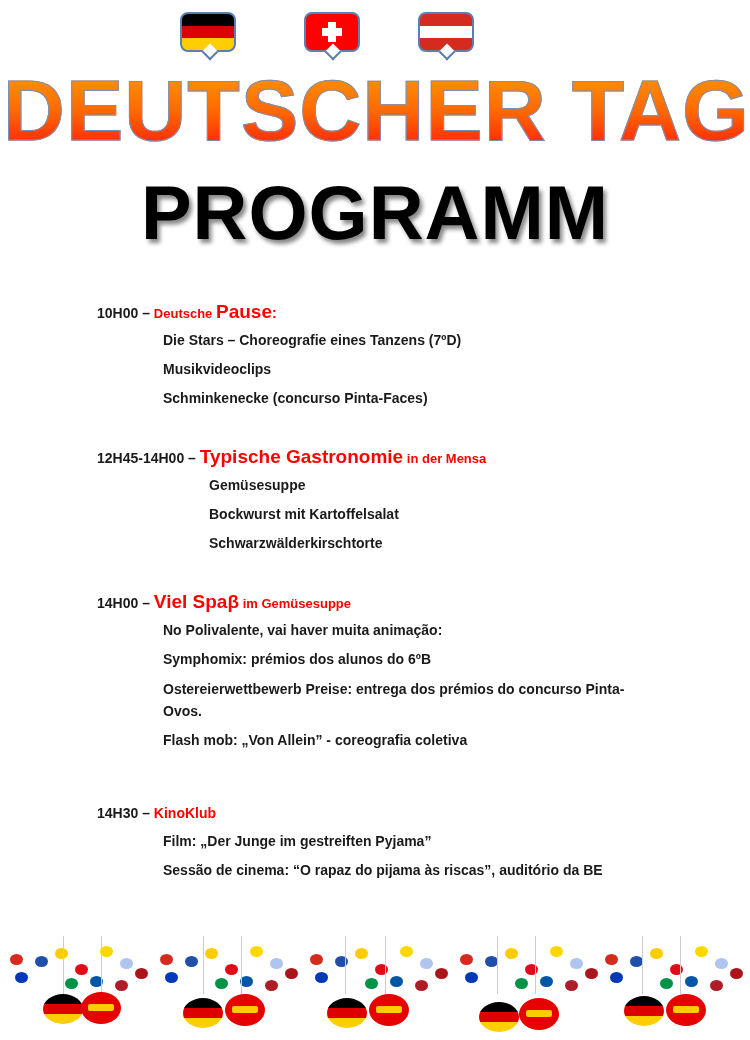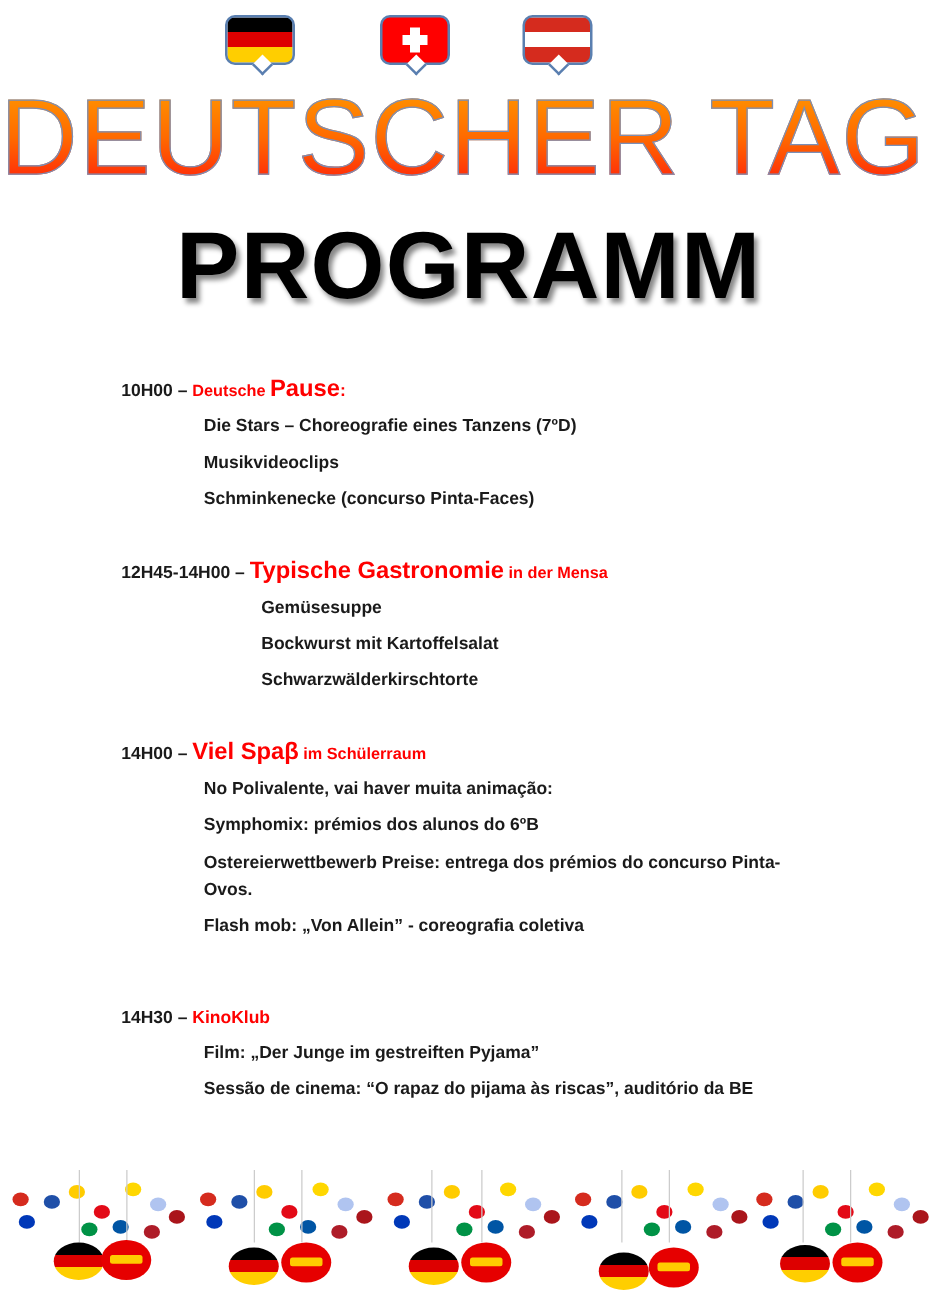--- a/index.html
+++ b/index.html
@@ -5,21 +5,21 @@
   html, body { margin:0; padding:0; background:#ffffff; }
   body { width:750px; height:1040px; position:relative; overflow:hidden; font-family:"Liberation Sans", sans-serif; color:#1a1a1a; }
   .flags { position:absolute; top:12px; left:0; width:750px; height:52px; }
   .flag { position:absolute; top:0; width:56px; height:40px; border:2px solid #5a7fb0; border-radius:8px; overflow:hidden; box-sizing:border-box; }
   .flag-tail { position:absolute; width:10px; height:10px; background:#fff; border-right:2px solid #5a7fb0; border-bottom:2px solid #5a7fb0; transform:rotate(45deg); top:34px; }
   .de { left:180px; background:linear-gradient(#000 0 33%, #dd0000 33% 66%, #ffce00 66% 100%); }
   .ch { left:304px; background:#ff0000; }
   .ch::before { content:""; position:absolute; left:22px; top:8px; width:8px; height:20px; background:#fff; }
   .ch::after { content:""; position:absolute; left:16px; top:14px; width:20px; height:8px; background:#fff; }
   .at { left:418px; background:linear-gradient(#d52b1e 0 33%, #fff 33% 66%, #d52b1e 66% 100%); }
-  .title1 { position:absolute; top:60px; left:0; width:750px; text-align:left; font-size:86px; font-weight:normal; letter-spacing:1px;
+  .title1 { position:absolute; top:60px; left:0; width:750px; text-align:right; font-size:86px; font-weight:bold; letter-spacing:1px;
     background:linear-gradient(#ffa200 0%, #ff6a00 50%, #ff0d0d 100%); -webkit-background-clip:text; background-clip:text; color:transparent;
     -webkit-text-stroke:1px #7a8fb8; line-height:100px; }
   .title2 { position:absolute; top:168px; left:0; width:750px; text-align:center; font-size:76px; font-weight:bold; color:#000;
     text-shadow:3px 4px 4px #888; line-height:90px; letter-spacing:1px; }
   .prog { position:absolute; left:97px; top:298px; width:620px; font-size:14px; font-weight:bold; }
   .sec { position:relative; }
   .head { height:28px; line-height:28px; }
   .red { color:#ff0000; }
   .big { font-size:19px; }
   .small { font-size:13px; }
@@ -65,21 +65,21 @@
     <div class="head">
       <span>12H45-14H00 – </span><span class="red big">Typische Gastronomie</span><span class="red small"> in der Mensa</span>
     </div>
     <div class="item ind2">Gemüsesuppe</div>
     <div class="item ind2">Bockwurst mit Kartoffelsalat</div>
     <div class="item ind2">Schwarzwälderkirschtorte</div>
   </div>
 
   <div class="sec" style="margin-top:30px">
     <div class="head">
-      <span>14H00 – </span><span class="red big">Viel Spaβ</span><span class="red small"> im Schülerraum</span>
+      <span>14H00 – </span><span class="red big">Viel Spaβ</span><span class="red small"> im Gemüsesuppe</span>
     </div>
     <div class="item ind1">No Polivalente, vai haver muita animação:</div>
     <div class="item ind1">Symphomix: prémios dos alunos do 6ºB</div>
     <div class="item ind1 wrap" style="padding-right:60px">Ostereierwettbewerb Preise: entrega dos prémios do concurso Pinta-Ovos.</div>
     <div class="item ind1">Flash mob: „Von Allein” - coreografia coletiva</div>
   </div>
 
   <div class="sec" style="margin-top:44px">
     <div class="head">
       <span>14H30 – </span><span class="red">KinoKlub</span>

